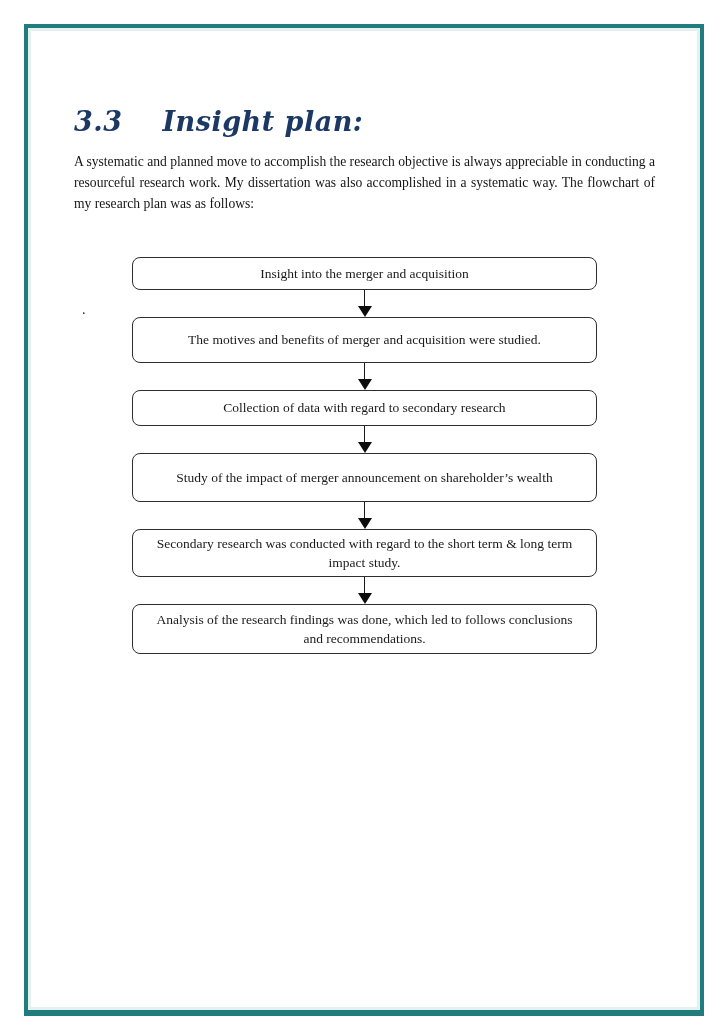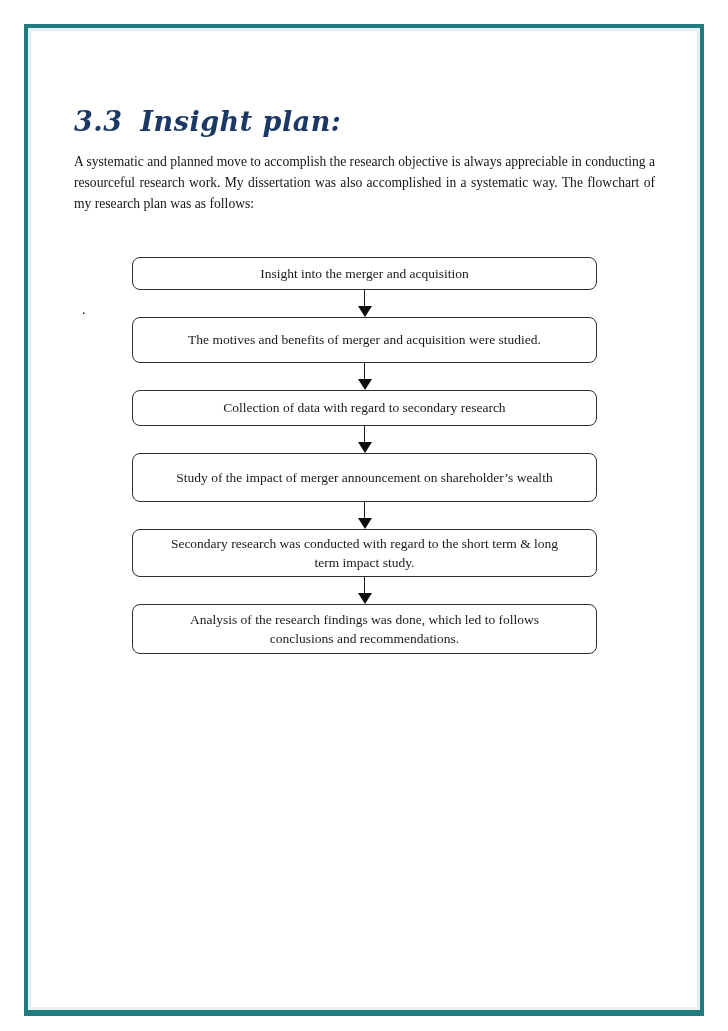--- a/index.html
+++ b/index.html
@@ -33,21 +33,21 @@
   .heading {
     margin: 0;
     font-family: "DejaVu Serif", serif;
     font-style: italic;
     font-weight: bold;
     font-size: 27px;
     color: #1c3966;
     letter-spacing: 0.5px;
     white-space: nowrap;
   }
-  .heading .sec-num { margin-right: 18px; }
+  .heading .sec-num { margin-right: 40px; }
   .body-text {
     margin: 14px 0 0 0;
     font-size: 13.6px;
     line-height: 1.55;
     color: #151515;
     text-align: justify;
   }
   .stray {
     position: absolute;
     left: 8px; top: 274px;
@@ -66,21 +66,21 @@
     border: 1.5px solid #2e2e2e;
     border-radius: 8px;
     background: #ffffff;
     display: flex;
     align-items: center;
     justify-content: center;
     text-align: center;
     font-size: 13.5px;
     line-height: 1.45;
     color: #1a1a1a;
-    padding: 3px 32px;
+    padding: 3px 18px;
   }
   .fb1 { min-height: 33px; }
   .fb2 { min-height: 46px; }
   .fb3 { min-height: 36px; text-align: right; }
   .fb4 { min-height: 49px; }
   .fb5 { min-height: 48px; }
   .fb6 { min-height: 50px; }
   .flow-arrow {
     height: 27px;
     display: flex;

